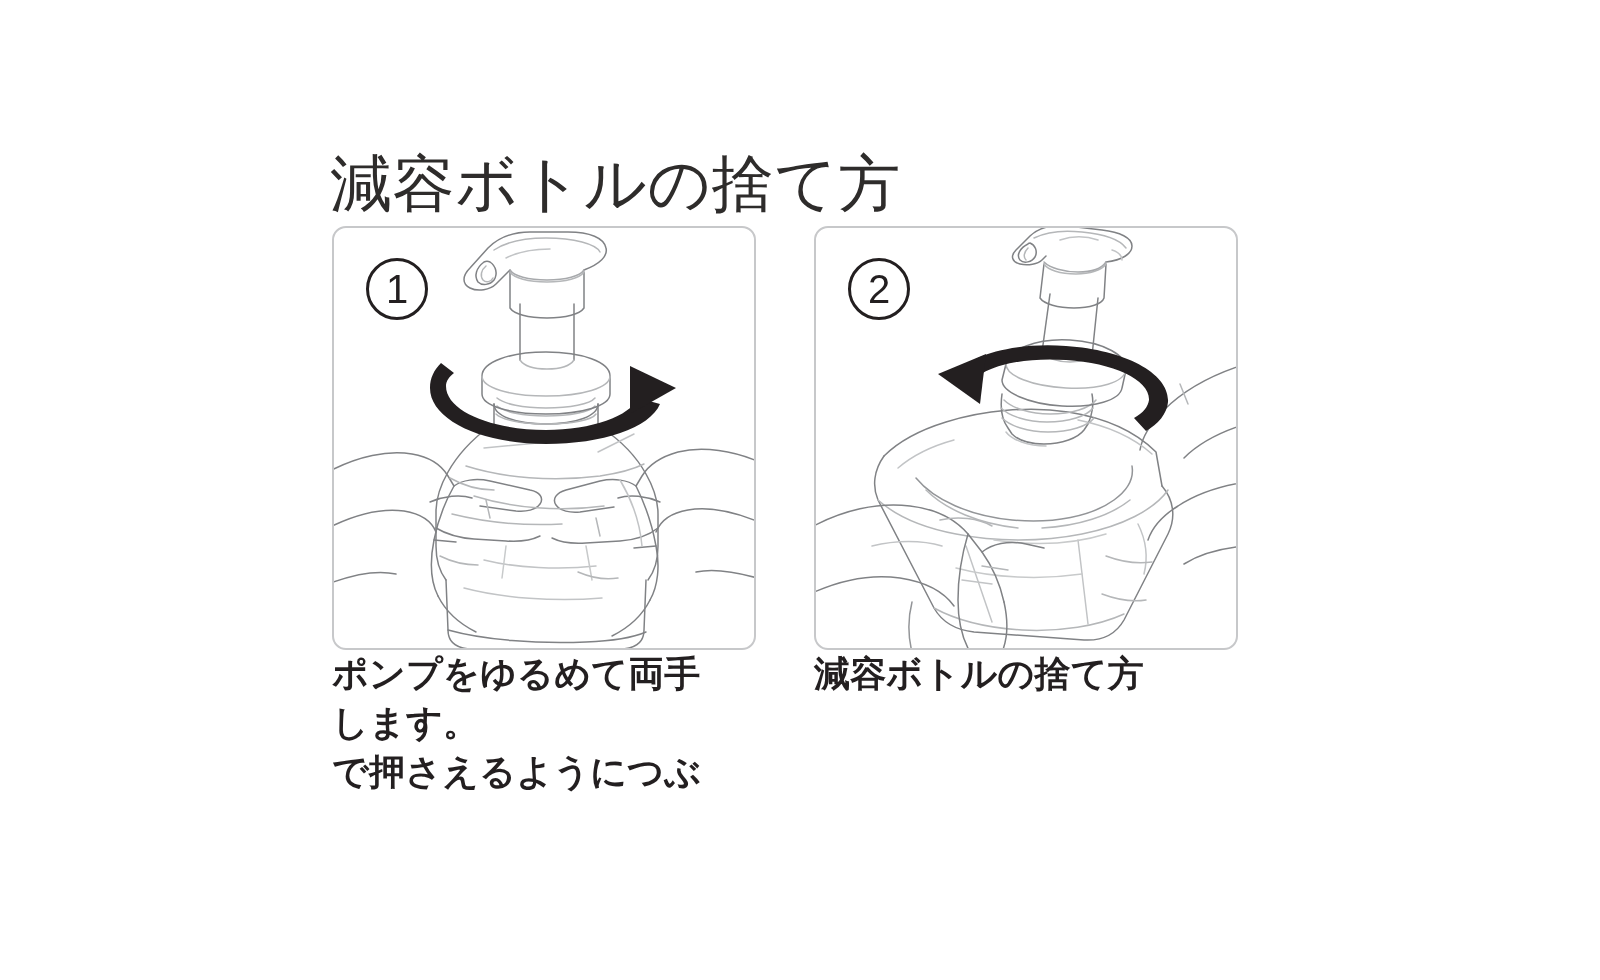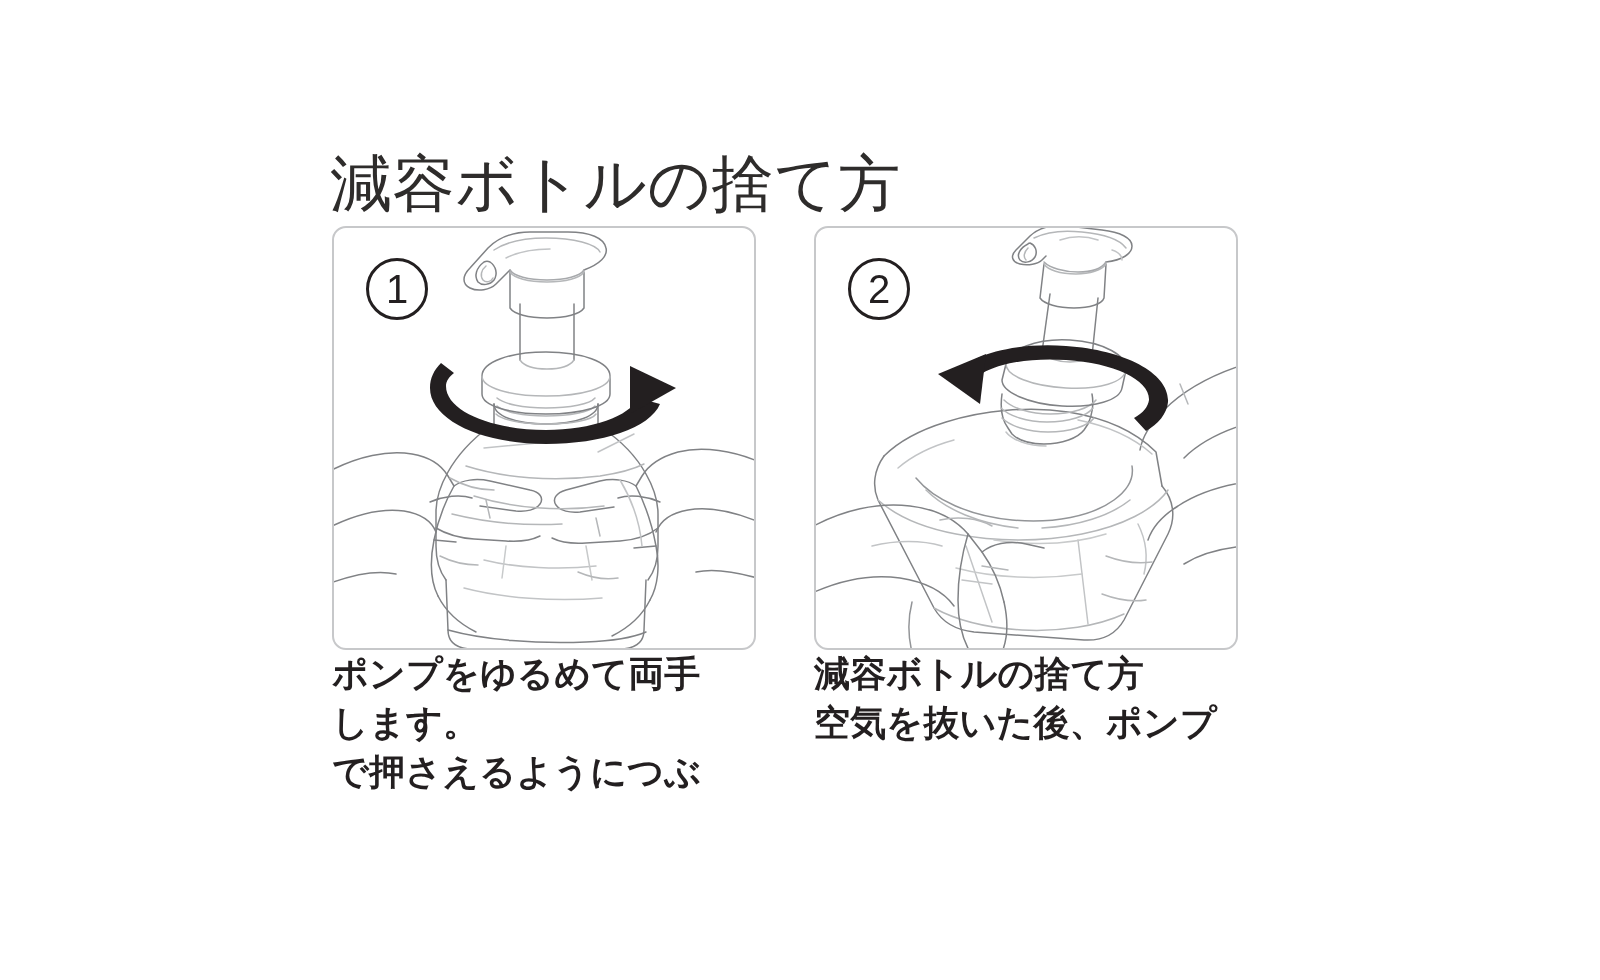--- a/index.html
+++ b/index.html
@@ -319,17 +319,16 @@
                    C 327 185 332 179 333 172
                    C 334 152 298 135 250 132
                    C 204 129 166 139 156 155 Z"></path>
           <path d="M170 126 L 122 146 L 164 176 Z"></path>
         </g>
       </svg>
     </div>
 
     <div class="caption">
       <span>減容ボトルの捨て方</span>
-      <span>空気を抜いた後、ポンプ</span>
     </div>
   </div>
 
 </div>
 
 </body></html>

